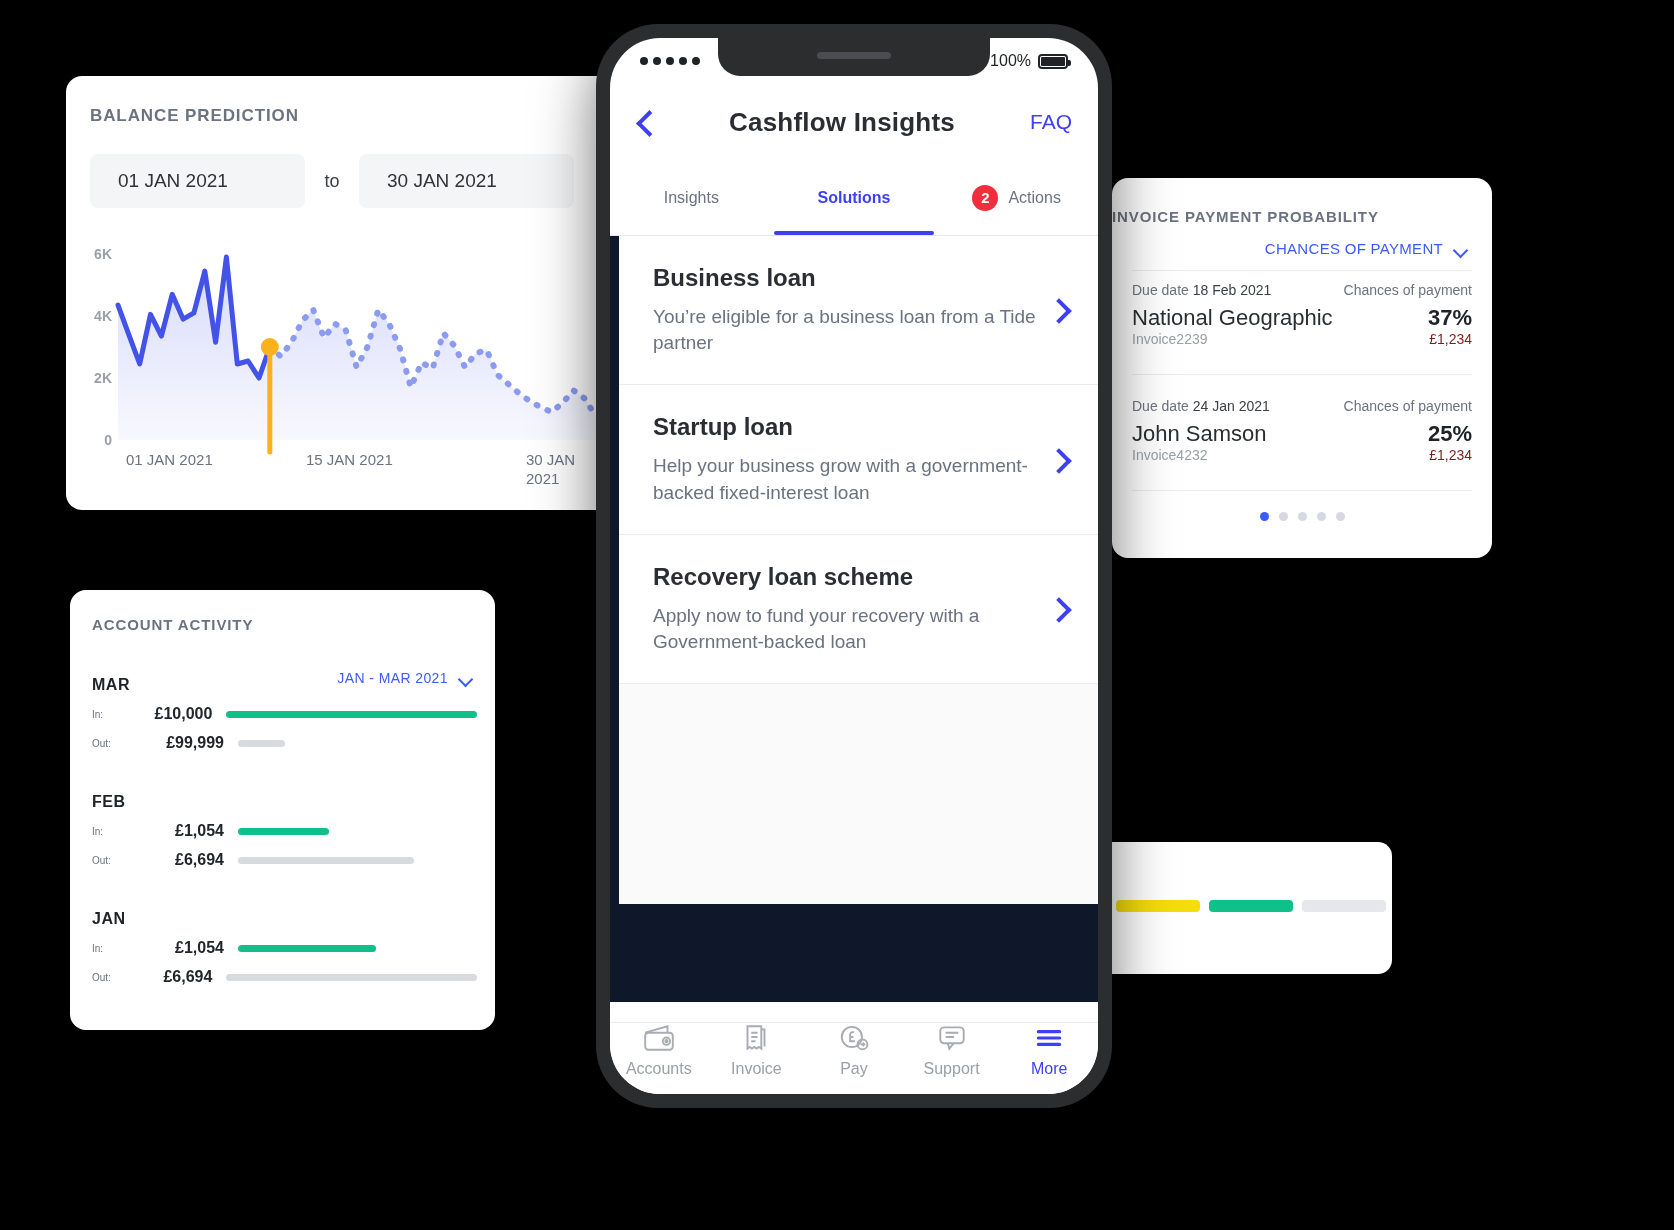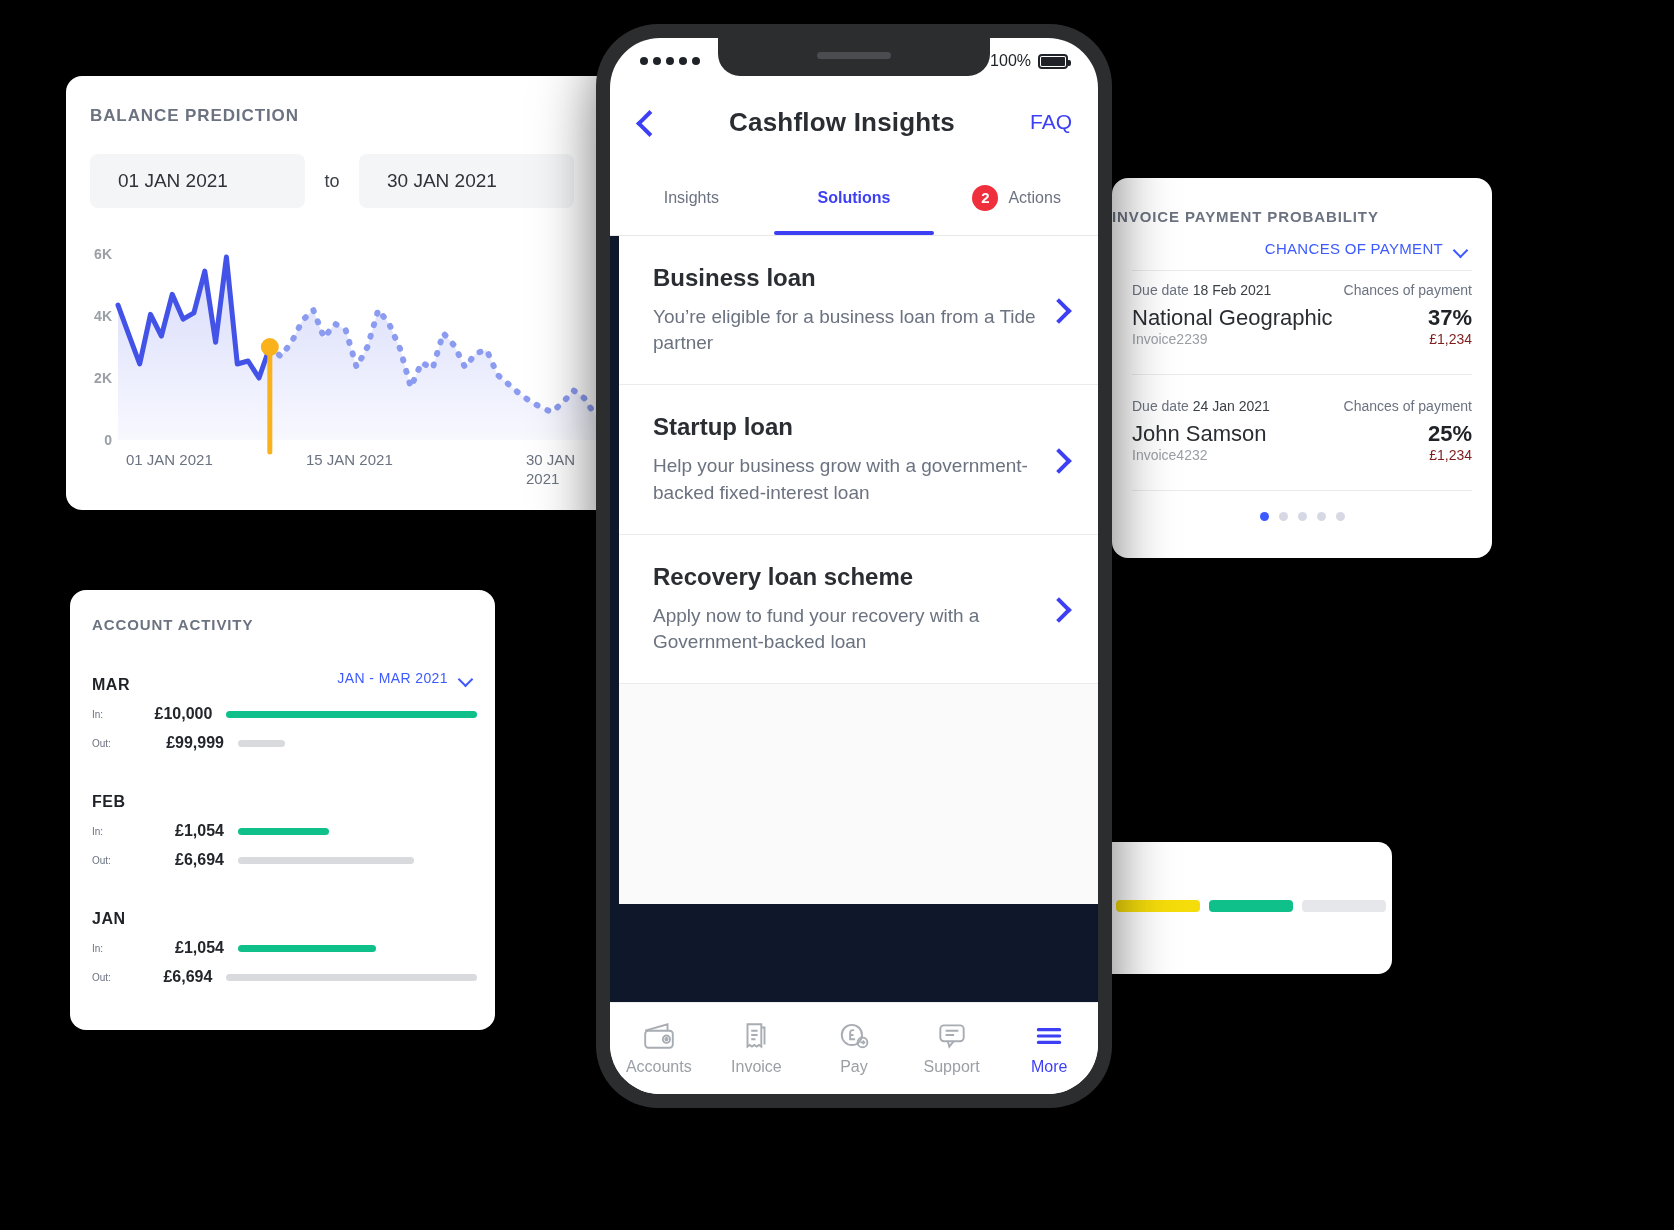--- a/index.html
+++ b/index.html
@@ -163,22 +163,22 @@
   }
   .li-title { font-size:24px; font-weight:bold; color:#2a2d32; margin-bottom:12px; }
   .li-sub { font-size:19px; color:#6b7280; line-height:1.38; max-width:400px; }
   .li-chev { position:absolute; right:32px; top:50%; transform:translateY(-50%); width:16px; height:16px; }
   .li-chev::before {
     content:""; position:absolute; left:0; top:0; width:14px; height:14px;
     border-right:4px solid #3d3ff5; border-top:4px solid #3d3ff5; transform:rotate(45deg);
   }
   .list-spacer { background:#fafafa; height:220px; }
   .tabbar {
-    position:absolute; bottom:0; left:0; width:100%; height:92px;
-    background:#fff; display:flex; align-items:center; border-top:1px solid #eceef0;
+    position:absolute; bottom:0; left:0; width:100%; height:72px;
+    background:#fff; display:flex; border-top:1px solid #eceef0;
   }
   .tabbar-item {
     flex:1; display:flex; flex-direction:column; align-items:center; gap:7px;
   }
   .tabbar-label { font-size:16px; color:#9aa0a6; }
   .tabbar-item.active .tabbar-label { color:#3d3ff5; }
   .tb-icon { width:34px; height:30px; display:block; }
 </style>
 </head>
 <body>

